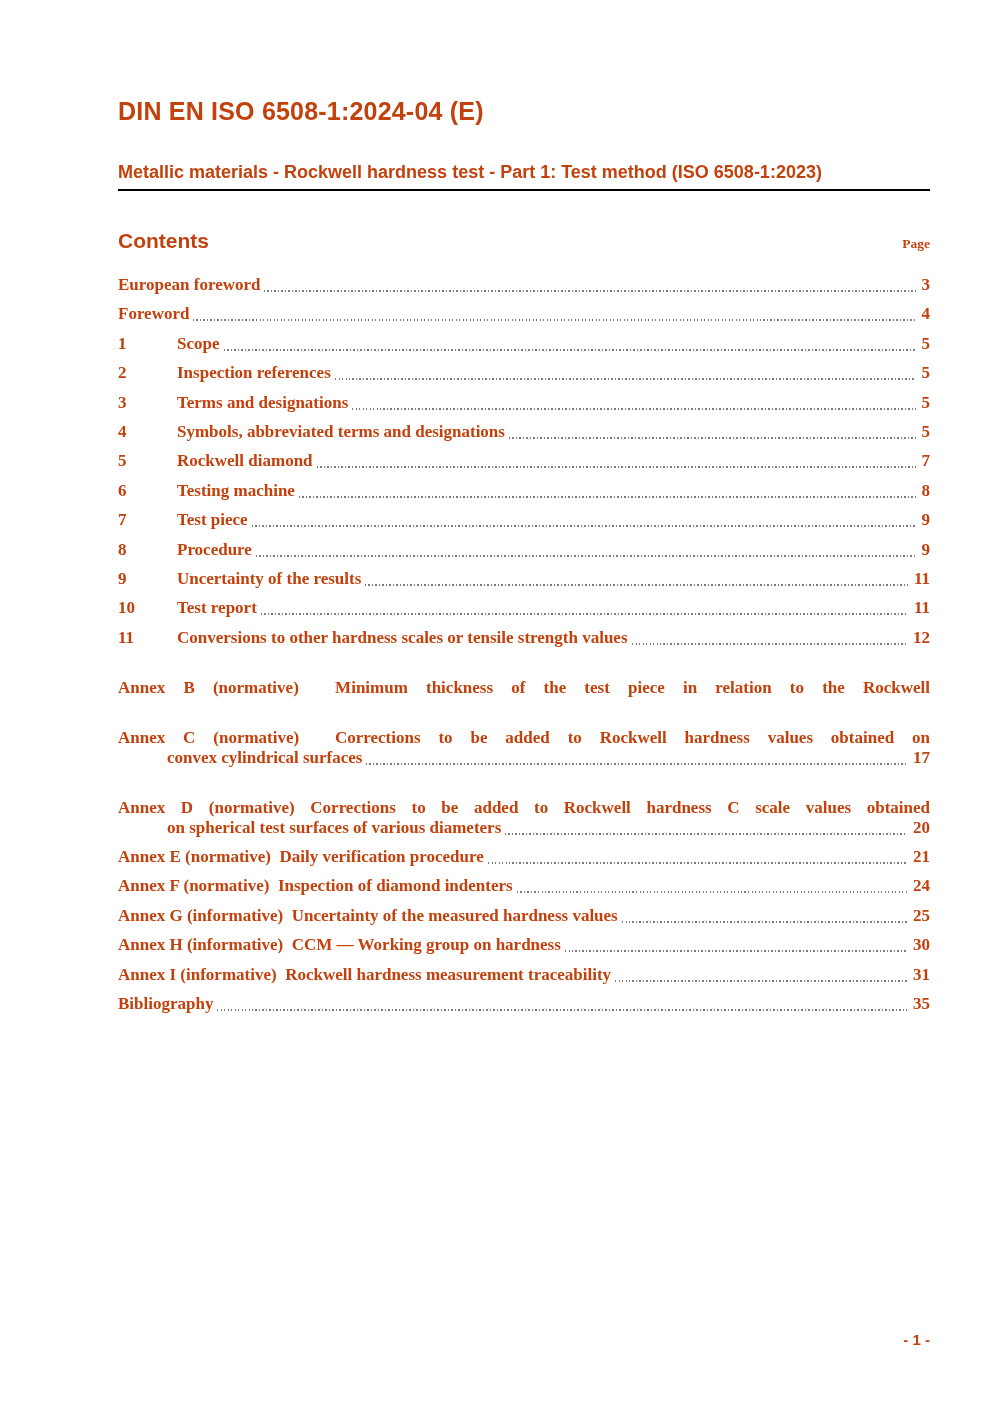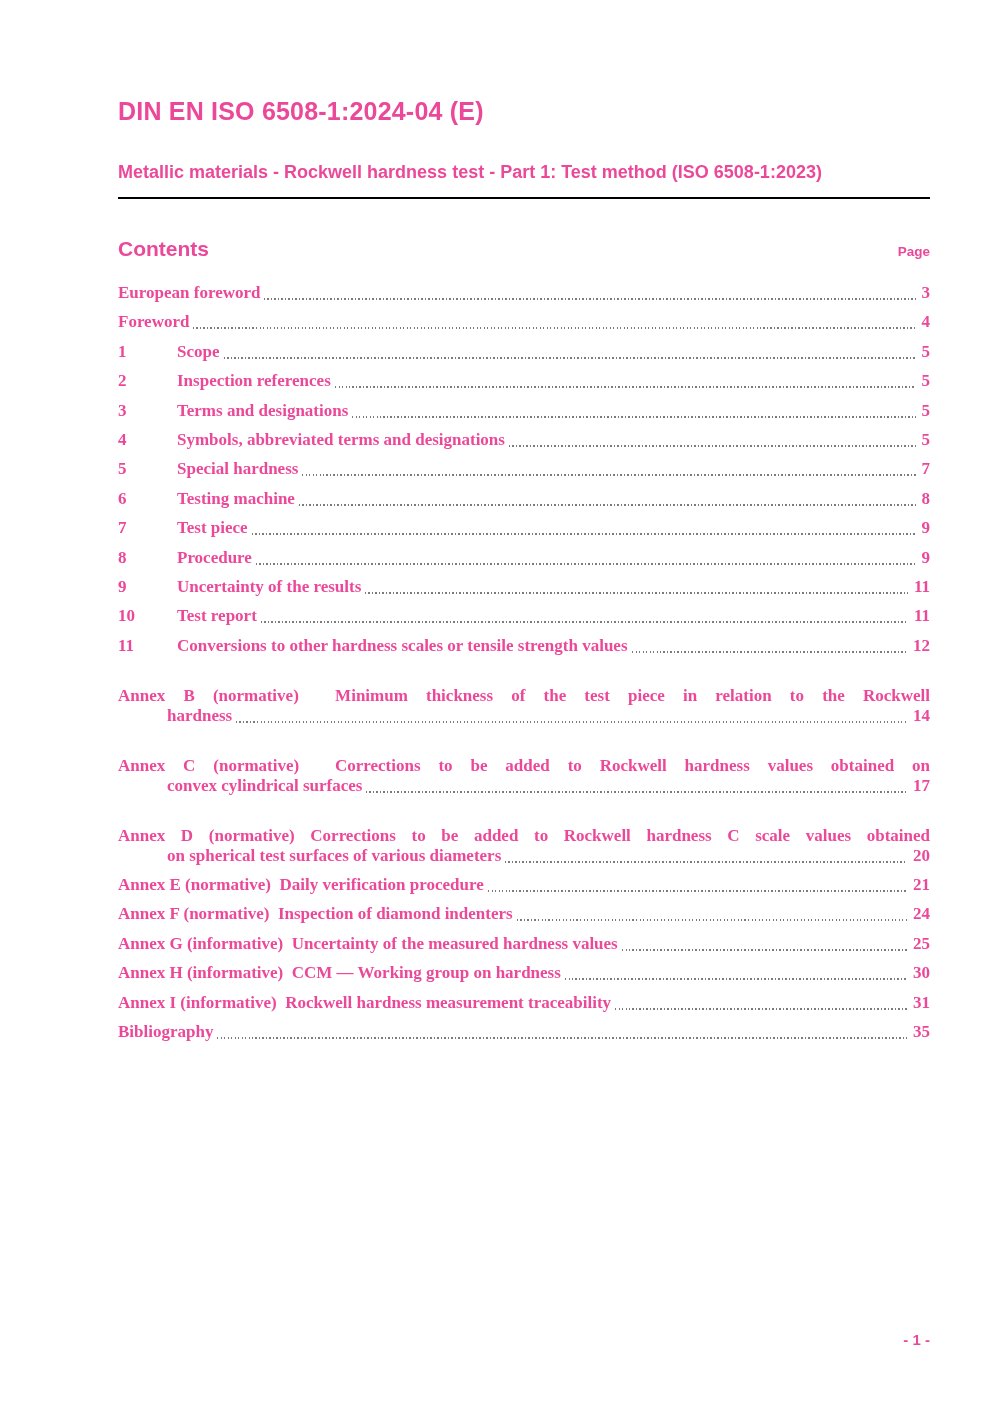--- a/index.html
+++ b/index.html
@@ -5,21 +5,21 @@
   html, body {
     margin: 0;
     padding: 0;
     background: #ffffff;
   }
   .page {
     position: relative;
     width: 992px;
     height: 1403px;
     background: #ffffff;
-    color: #ec4899;
+    color: #c2410c;
     overflow: hidden;
     font-family: "Liberation Sans", sans-serif;
   }
   .content {
     position: absolute;
     left: 118px;
     top: 0;
     width: 812px;
   }
   .doc-title {
@@ -29,37 +29,37 @@
     font-size: 25px;
     line-height: 28px;
     letter-spacing: 0.2px;
   }
   .doc-subtitle {
     margin-top: 37px;
     font-family: "Liberation Sans", sans-serif;
     font-weight: bold;
     font-size: 18px;
     line-height: 21px;
-    padding-bottom: 14px;
+    padding-bottom: 6px;
     border-bottom: 2.5px solid #000000;
   }
   .contents-row {
     margin-top: 38px;
     display: flex;
     justify-content: space-between;
     align-items: baseline;
   }
   .contents-heading {
     font-family: "Liberation Sans", sans-serif;
     font-weight: bold;
     font-size: 21px;
     line-height: 24px;
   }
   .page-col-label {
-    font-family: Liberation Sans, sans-serif;
+    font-family: Liberation Serif, serif;
     font-weight: bold;
     font-size: 13.5px;
   }
   .toc {
     margin-top: 22px;
     font-family: "Liberation Serif", serif;
     font-weight: bold;
     font-size: 17px;
     line-height: 20px;
   }
@@ -149,21 +149,21 @@
           <span class="toc-page">5</span>
         </div>
         <div class="toc-row">
           <span class="toc-num">4</span>
           <span class="toc-label">Symbols, abbreviated terms and designations</span>
           <span class="dot-leader"></span>
           <span class="toc-page">5</span>
         </div>
         <div class="toc-row">
           <span class="toc-num">5</span>
-          <span class="toc-label">Special hardness</span>
+          <span class="toc-label">Rockwell diamond</span>
           <span class="dot-leader"></span>
           <span class="toc-page">7</span>
         </div>
         <div class="toc-row">
           <span class="toc-num">6</span>
           <span class="toc-label">Testing machine</span>
           <span class="dot-leader"></span>
           <span class="toc-page">8</span>
         </div>
         <div class="toc-row">
@@ -191,25 +191,20 @@
           <span class="toc-page">11</span>
         </div>
         <div class="toc-row">
           <span class="toc-num">11</span>
           <span class="toc-label">Conversions to other hardness scales or tensile strength values</span>
           <span class="dot-leader"></span>
           <span class="toc-page">12</span>
         </div>
         <div class="toc-entry-multi">
           <div class="toc-line1">Annex B (normative)&nbsp; Minimum thickness of the test piece in relation to the Rockwell</div>
-          <div class="toc-row cont">
-            <span class="toc-label">hardness</span>
-            <span class="dot-leader"></span>
-            <span class="toc-page">14</span>
-          </div>
         </div>
         <div class="toc-entry-multi">
           <div class="toc-line1">Annex C (normative)&nbsp; Corrections to be added to Rockwell hardness values obtained on</div>
           <div class="toc-row cont">
             <span class="toc-label">convex cylindrical surfaces</span>
             <span class="dot-leader"></span>
             <span class="toc-page">17</span>
           </div>
         </div>
         <div class="toc-entry-multi">

